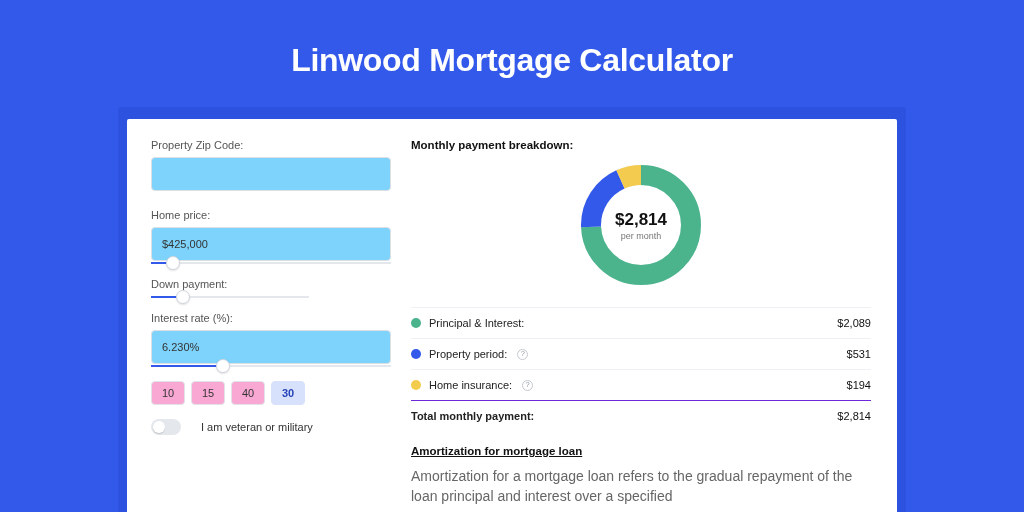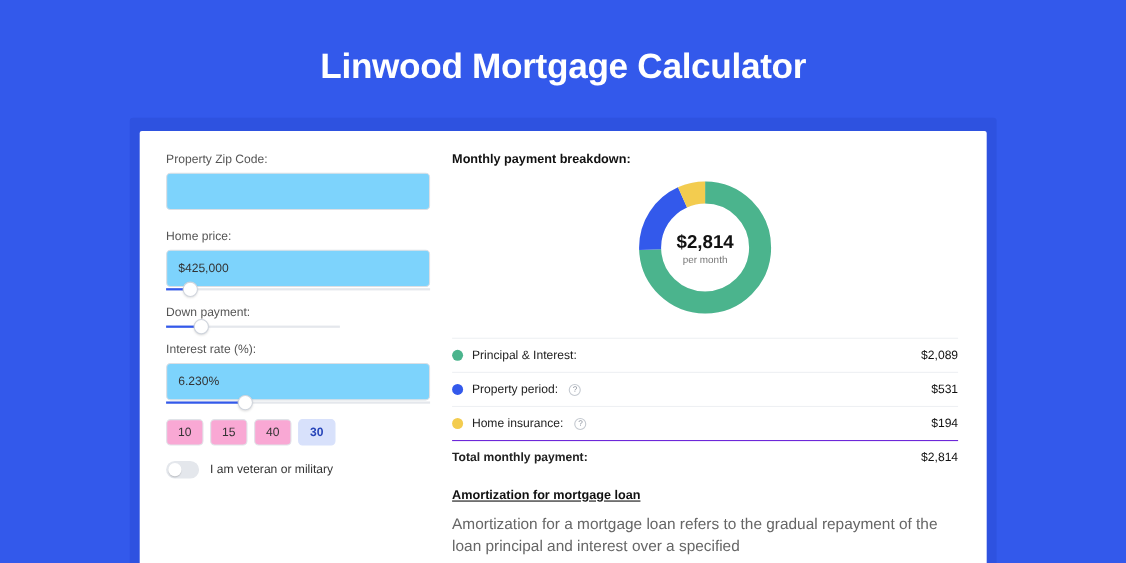--- a/index.html
+++ b/index.html
@@ -14,21 +14,21 @@
   .field { width: 100%; height: 30px; border: 1px solid #dcdfe4; border-radius: 4px; padding: 16px 10px; font-size: 11px; color:#333; background:#7dd3fc; }
   .slider-track { position: relative; height: 2px; background: #e4e7ec; margin-top: 1px; margin-bottom: 14px; }
   .slider-track .fill { position:absolute; left:0; top:0; height:100%; background:#3359eb; }
   .slider-track .thumb { position:absolute; top:50%; width:14px; height:14px; background:#fff; border:1px solid #d0d5dd; border-radius:50%; transform:translate(-50%,-50%); box-shadow:0 1px 2px rgba(0,0,0,0.12); }
   .row { display:flex; gap:8px; }
   .row .field { flex:1; }
   .row .field.pct { flex:0 0 72px; }
   .periods { display:flex; gap:6px; margin-top:6px; margin-bottom:14px; }
   .period-btn { width:34px; height:24px; border:1px solid #e0e3e8; border-radius:4px; background:#f9a8d4; font-size:11px; color:#333; display:flex; align-items:center; justify-content:center; cursor:pointer; }
   .period-btn.active { background:#d8e1fb; border-color:#d8e1fb; color:#2644b8; font-weight:600; }
-  .toggle-row { display:flex; align-items:center; gap:10px; }
+  .toggle-row { display:flex; align-items:center; gap:20px; }
   .toggle { width:30px; height:16px; border-radius:10px; background:#e4e7ec; position:relative; }
   .toggle .knob { width:12px; height:12px; background:#fff; border-radius:50%; position:absolute; top:2px; left:2px; box-shadow:0 1px 1px rgba(0,0,0,0.15); }
   .section-h { font-weight:700; font-size:11.5px; margin-bottom:10px; color:#111; }
   .donut-wrap { display:flex; justify-content:center; margin: 6px 0 18px 0; }
   .donut { position:relative; width:128px; height:128px; }
   .donut svg { transform: rotate(-90deg); }
   .donut .center { position:absolute; inset:0; display:flex; flex-direction:column; align-items:center; justify-content:center; }
   .donut .center .amt { font-weight:700; font-size:17px; color:#111; }
   .donut .center .sub { font-size:9px; color:#777; margin-top:1px; }
   .brow { display:flex; align-items:center; justify-content:space-between; padding:9px 0; border-top:1px solid #eef0f3; font-size:11px; }

